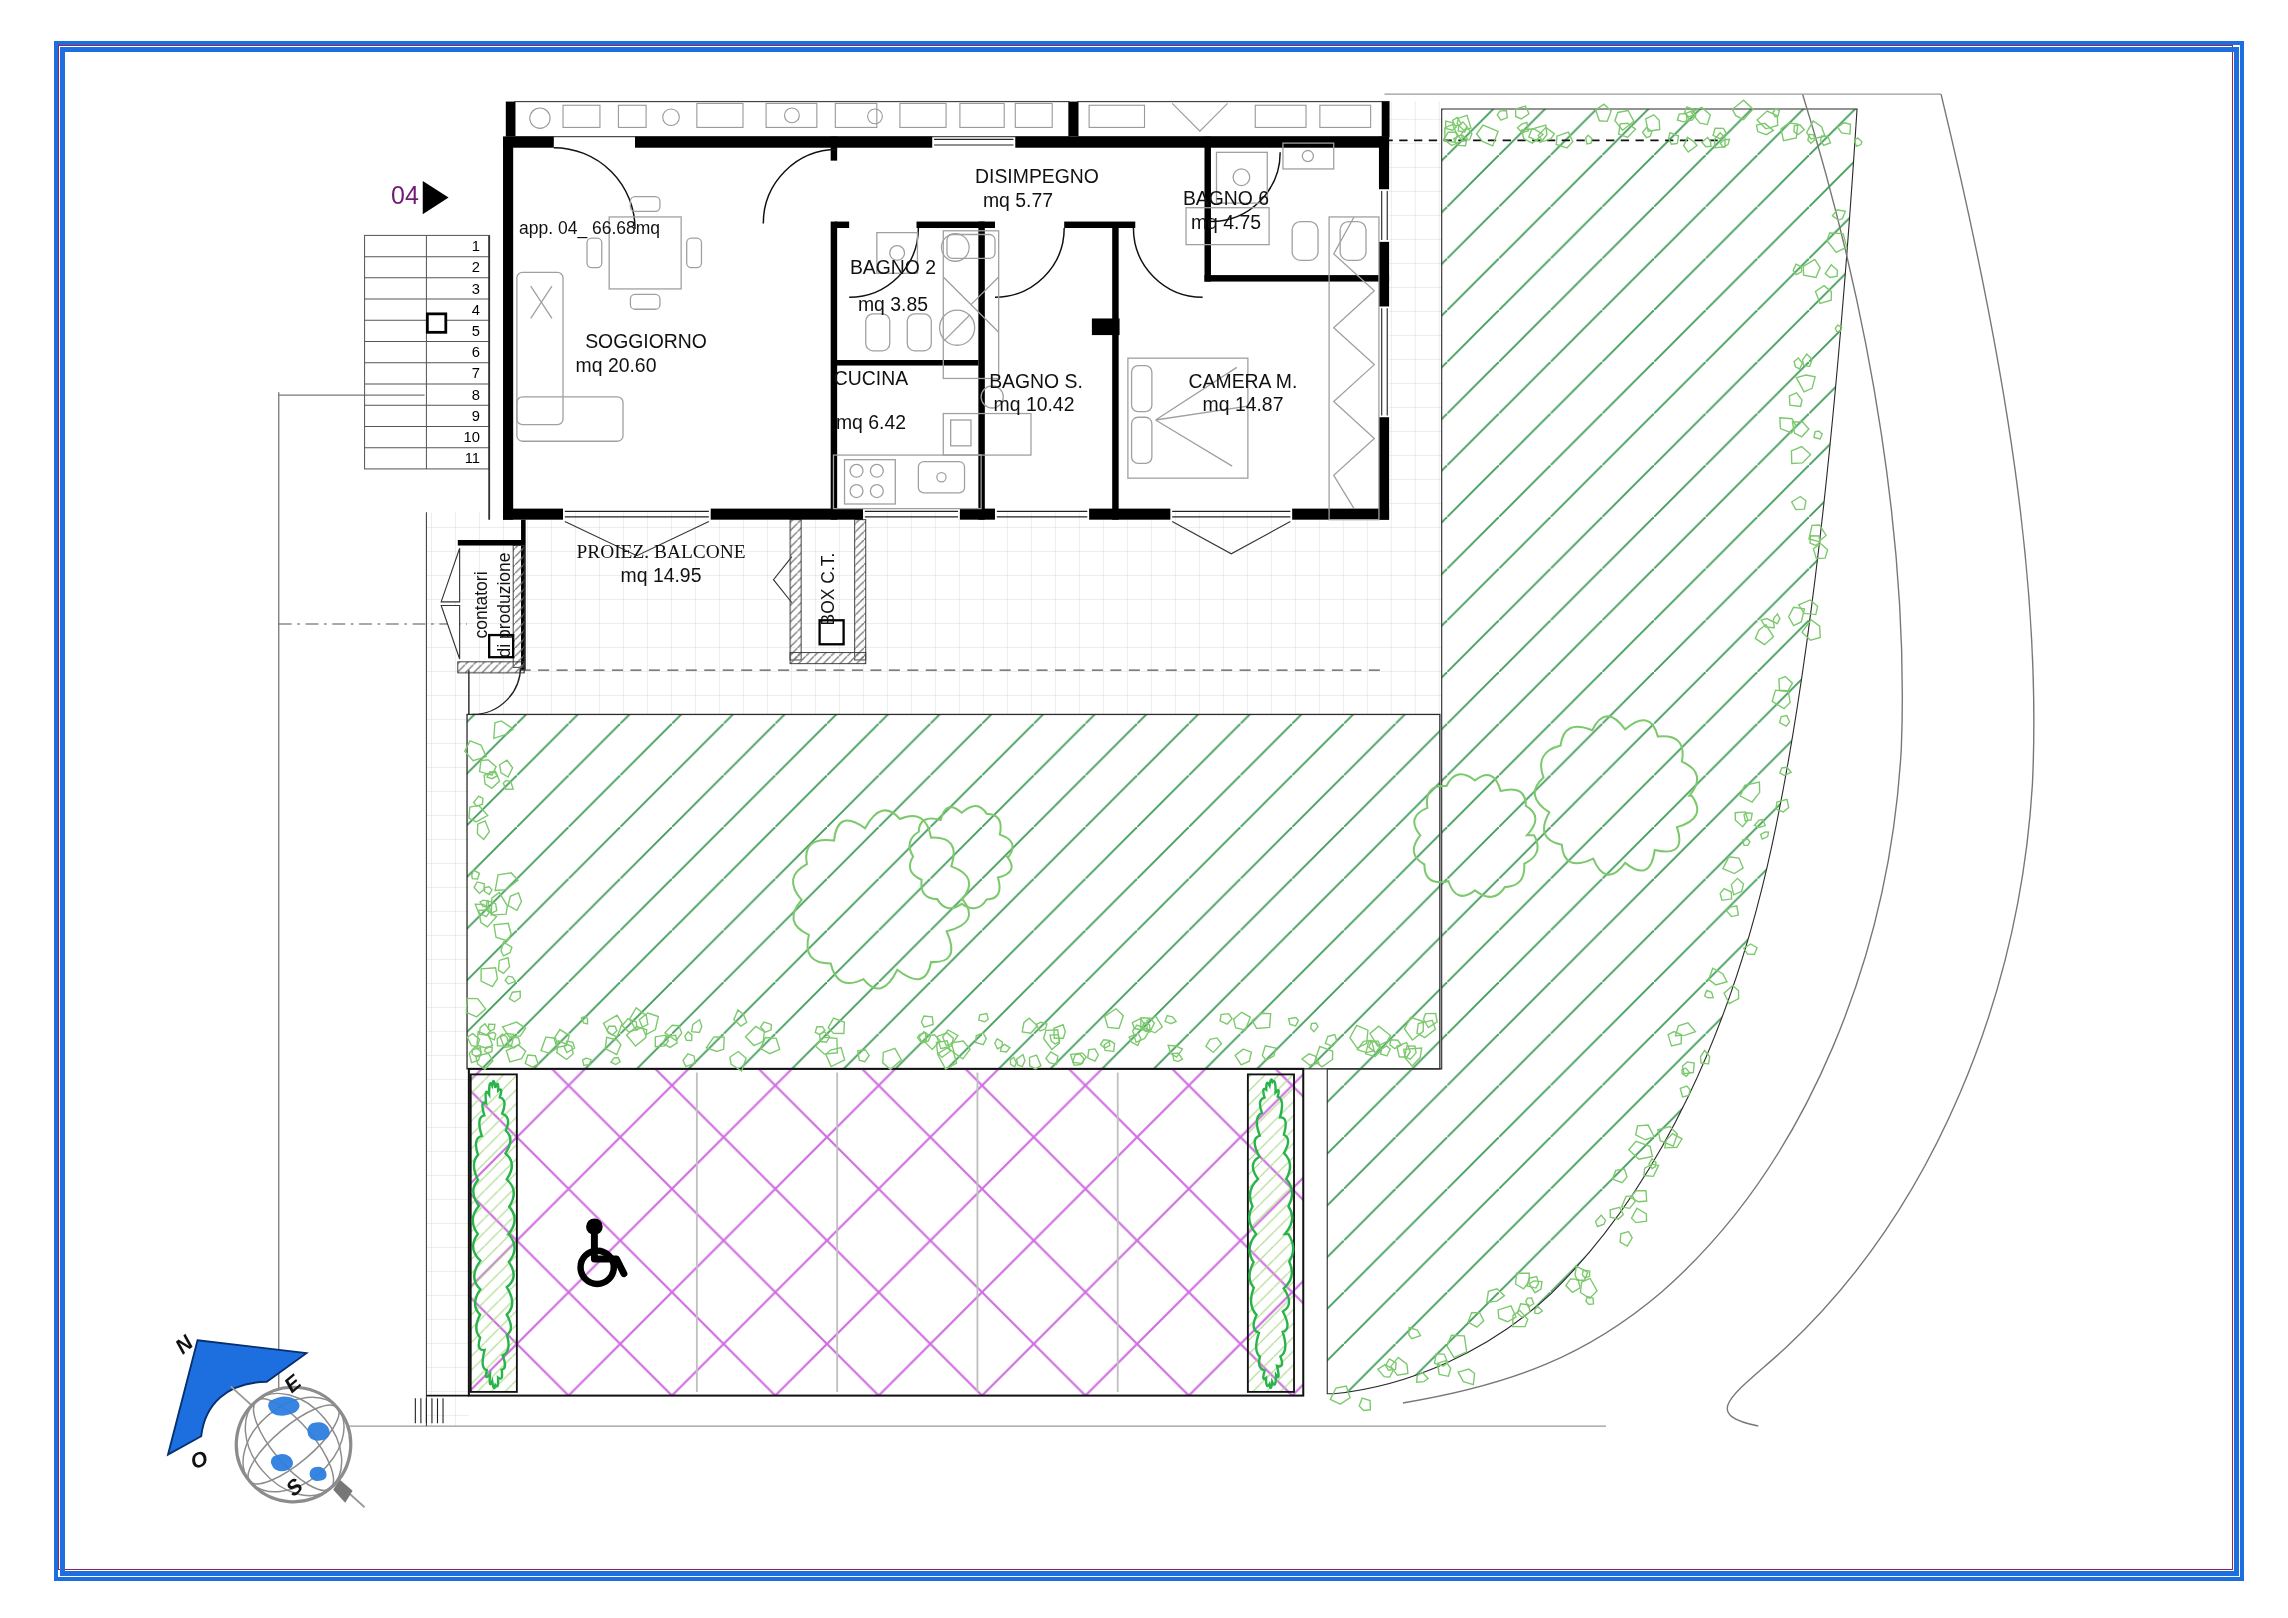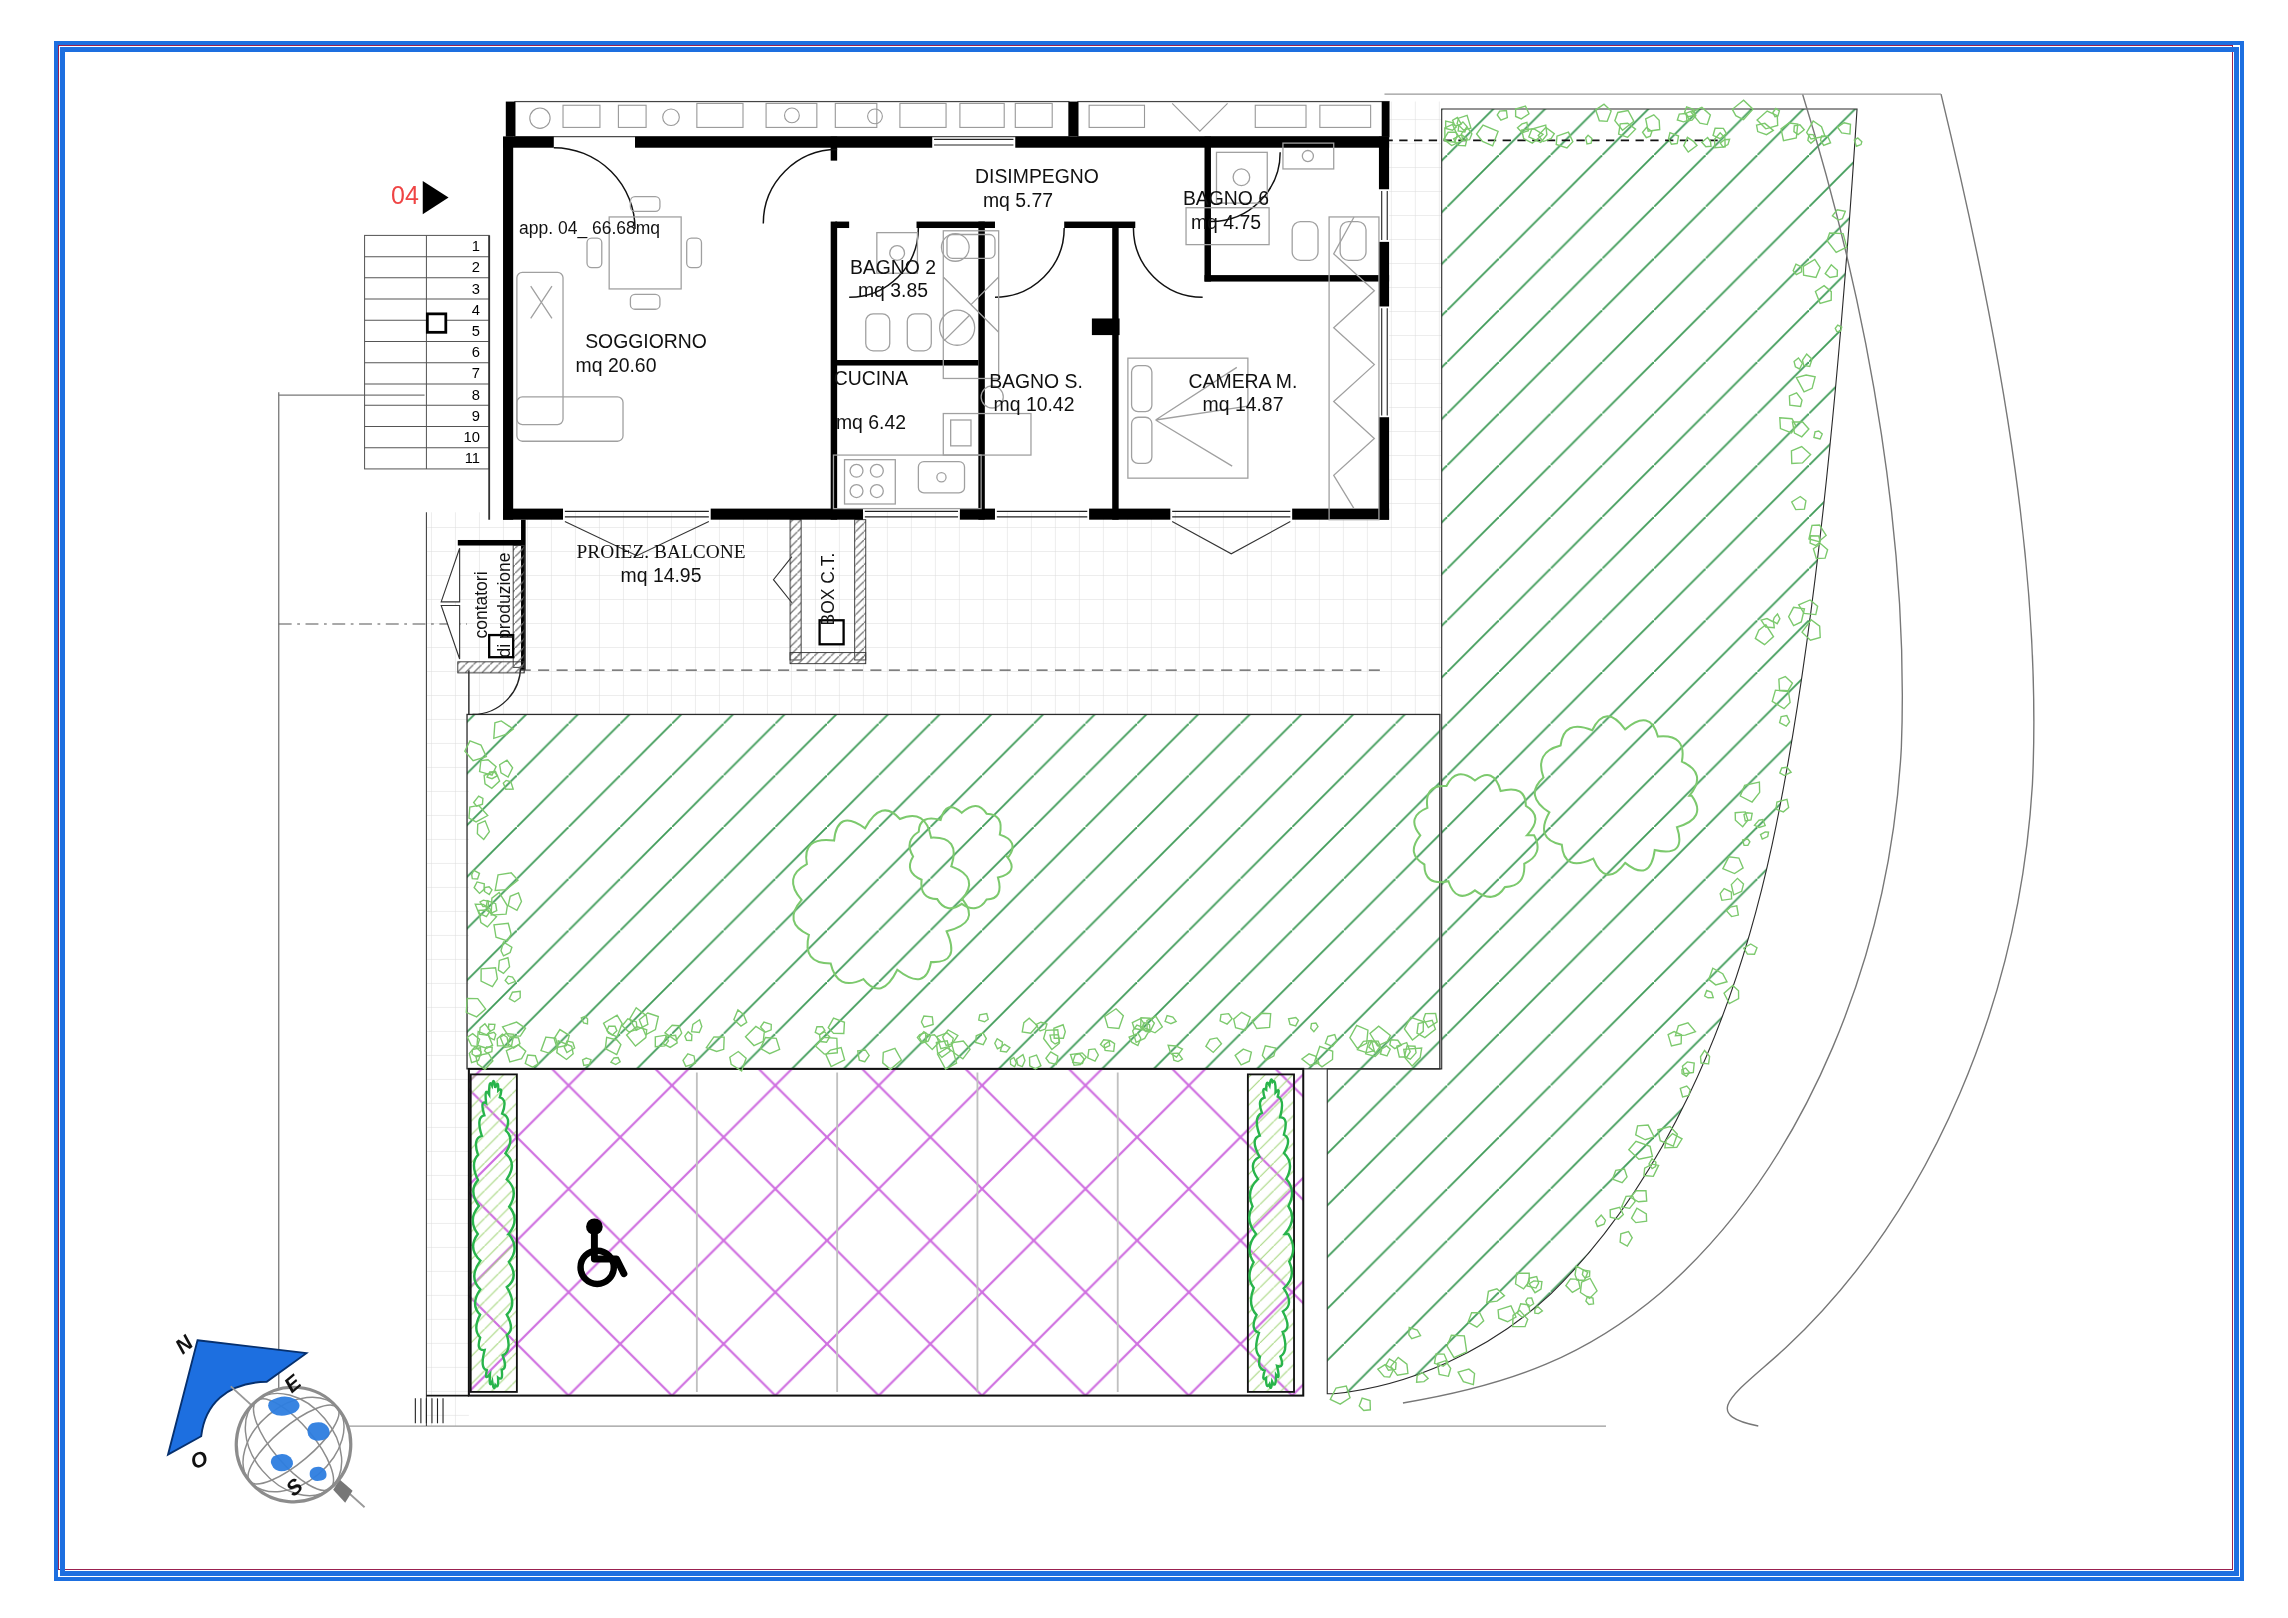--- a/index.html
+++ b/index.html
@@ -9,21 +9,21 @@
   .frame{position:absolute;pointer-events:none;}
   .f1{left:54px;top:41px;width:2182px;height:1532px;border:4.6px solid var(--frame-blue,#1d6fe0);}
   .f2{left:58px;top:45px;width:2173px;height:1523px;border:1.8px solid var(--frame-accent-red,#9b2150);}
   .f3{left:60px;top:47px;width:2169px;height:1519px;border:5.5px solid var(--frame-blue,#1d6fe0);}
   svg{position:absolute;left:0;top:0;}
   .lbl{position:absolute;font-size:19.4px;line-height:21px;color:#111;white-space:nowrap;
        transform:translateX(-50%);text-align:center;}
   .lbl-small{font-size:17.5px;}
   .lbl-left{transform:none;text-align:left;}
   .lbl-vert{transform:translate(-50%,-50%) rotate(-90deg);transform-origin:center;}
-  .marker04{position:absolute;font-size:25px;color:#ef4444;}
+  .marker04{position:absolute;font-size:25px;color:#701a75;}
   #title{position:absolute;left:1195px;top:1455px;transform:translateX(-50%);
          font-family:"Liberation Serif",serif;font-style:italic;font-weight:bold;
          font-size:61px;letter-spacing:2.8px;color:var(--title-blue,#1e78e8);white-space:nowrap;
          text-shadow:0.9px 0.9px 0 #bcd8ff;}
 </style>
 </head>
 <body>
 
 <div id="canvas">
 
@@ -592,21 +592,21 @@
 
   <div class="frame f1"></div>
   <div class="frame f2"></div>
   <div class="frame f3"></div>
 
   <div class="lbl" style="left:1018px;top:166px;margin-left:19px;">DISIMPEGNO</div>
   <div class="lbl" style="left:1018px;top:190px;">mq 5.77</div>
   <div class="lbl" style="left:1226px;top:188px;">BAGNO 6</div>
   <div class="lbl" style="left:1226px;top:212px;">mq 4.75</div>
   <div class="lbl" style="left:893px;top:257px;">BAGNO 2</div>
-  <div class="lbl" style="left:893px;top:280px;">mq 3.85</div>
+  <div class="lbl" style="left:893px;top:294px;">mq 3.85</div>
   <div class="lbl" style="left:871px;top:368px;">CUCINA</div>
   <div class="lbl" style="left:871px;top:412px;">mq 6.42</div>
   <div class="lbl" style="left:646px;top:331px;">SOGGIORNO</div>
   <div class="lbl" style="left:616px;top:355px;">mq 20.60</div>
   <div class="lbl" style="left:1036px;top:371px;">BAGNO S.</div>
   <div class="lbl" style="left:1034px;top:394px;">mq 10.42</div>
   <div class="lbl" style="left:1243px;top:371px;">CAMERA M.</div>
   <div class="lbl" style="left:1243px;top:394px;">mq 14.87</div>
   <div class="lbl" style="left:661px;top:541px;font-family:Liberation Serif, serif;">PROIEZ. BALCONE</div>
   <div class="lbl" style="left:661px;top:565px;">mq 14.95</div>

